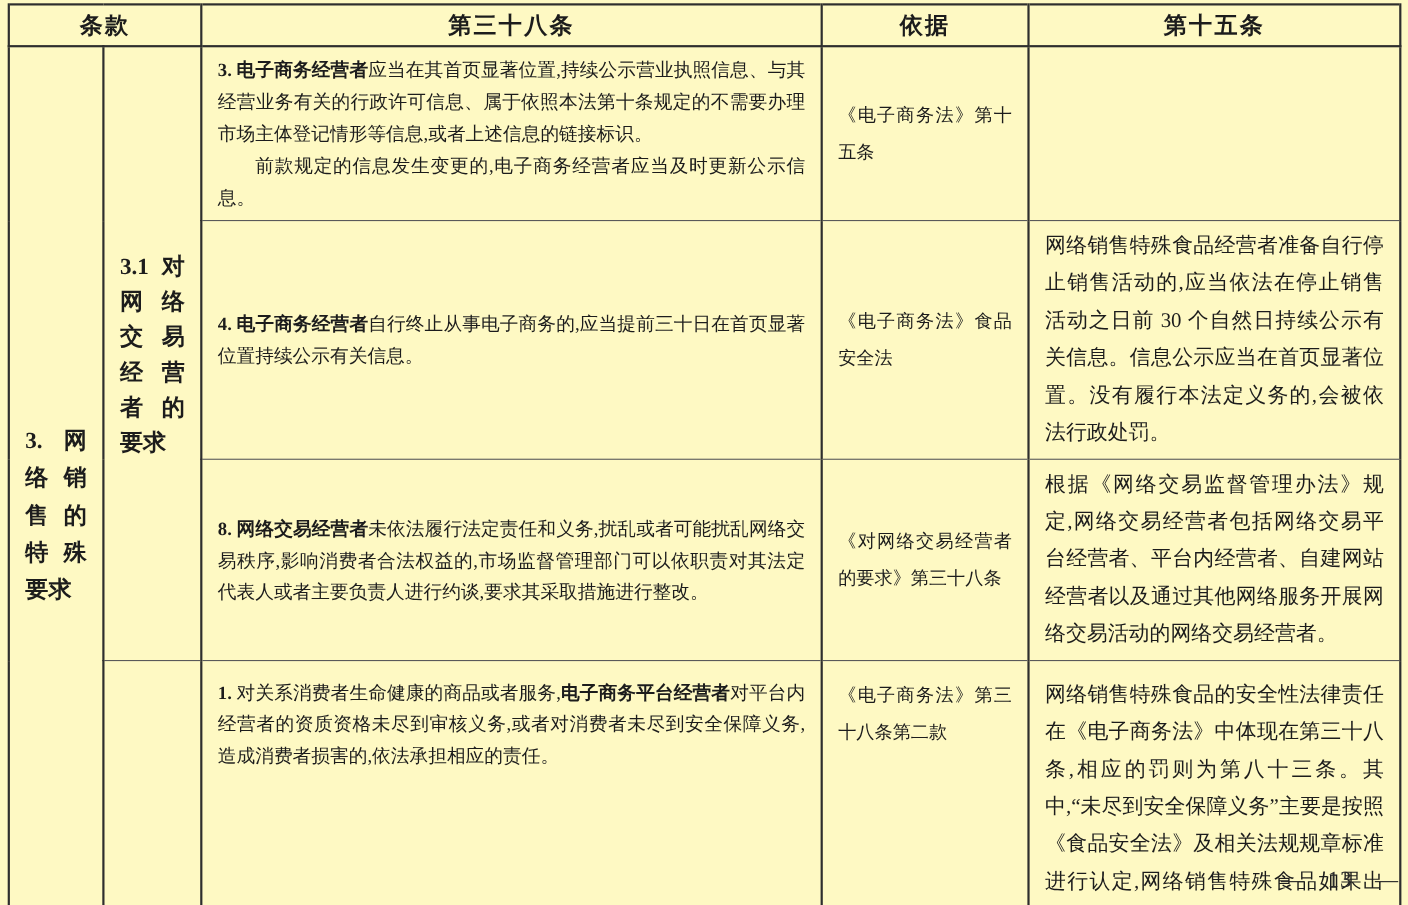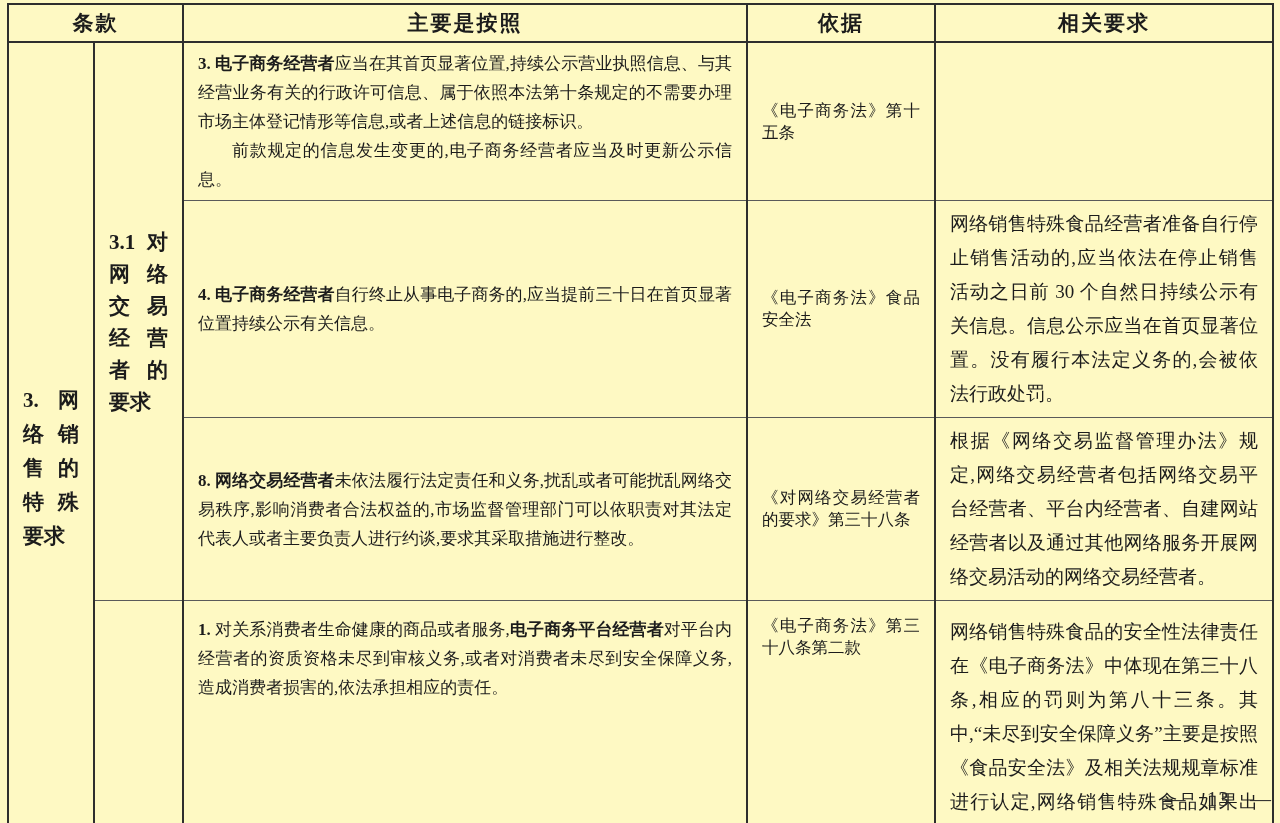--- a/index.html
+++ b/index.html
@@ -51,21 +51,21 @@
     font-size: 17px;
     line-height: 29px;
     text-align: justify;
     text-justify: inter-character;
     padding: 6px 15px;
   }
   .req-cell p { margin: 0; }
   .req-cell p.indent { text-indent: 2em; }
   .basis-cell {
     font-size: 16.5px;
-    line-height: 22px;
+    line-height: 34px;
     text-align: justify;
     text-justify: inter-character;
     padding: 6px 12px;
   }
   .guid-cell {
     font-size: 19px;
     line-height: 34px;
     text-align: justify;
     text-justify: inter-character;
     padding: 8px 12px;
@@ -92,23 +92,23 @@
       <col style="width:86px">
       <col style="width:89px">
       <col style="width:564px">
       <col style="width:188px">
       <col style="width:338px">
     </colgroup>
 
     <tbody>
         <tr style="height:38px">
       <th colspan="2">条款</th>
-      <th>主要是按照</th>
+      <th>第三十八条</th>
       <th>依据</th>
-      <th>相关要求</th>
+      <th>第十五条</th>
     </tr>
 
     <tr style="height:147px">
       <td rowspan="4" class="clause-cell">3. 网络销售的特殊要求</td>
       <td rowspan="3" class="clause-cell subclause-cell">3.1 对网络交易经营者的要求</td>
       <td class="req-cell">
         <p><b class="seg">3. 电子商务经营者</b><span>应当在其首页显著位置,持续公示营业执照信息、与其经营业务有关的行政许可信息、属于依照本法第十条规定的不需要办理市场主体登记情形等信息,或者上述信息的链接标识。</span></p>
         <p class="indent"><span>前款规定的信息发生变更的,电子商务经营者应当及时更新公示信息。</span></p>
       </td>
       <td class="basis-cell">《电子商务法》第十五条</td>

